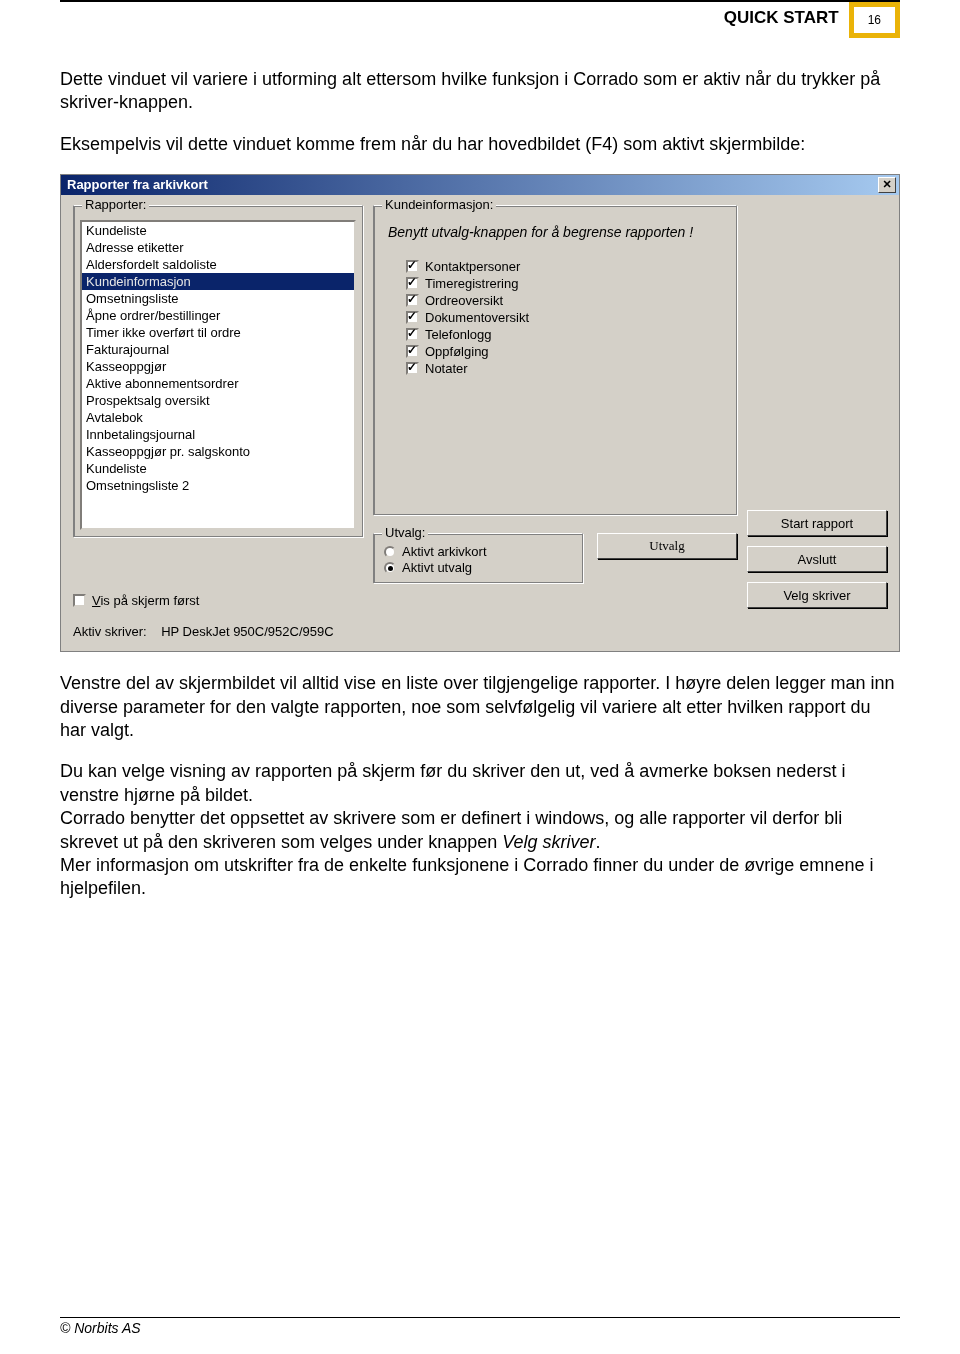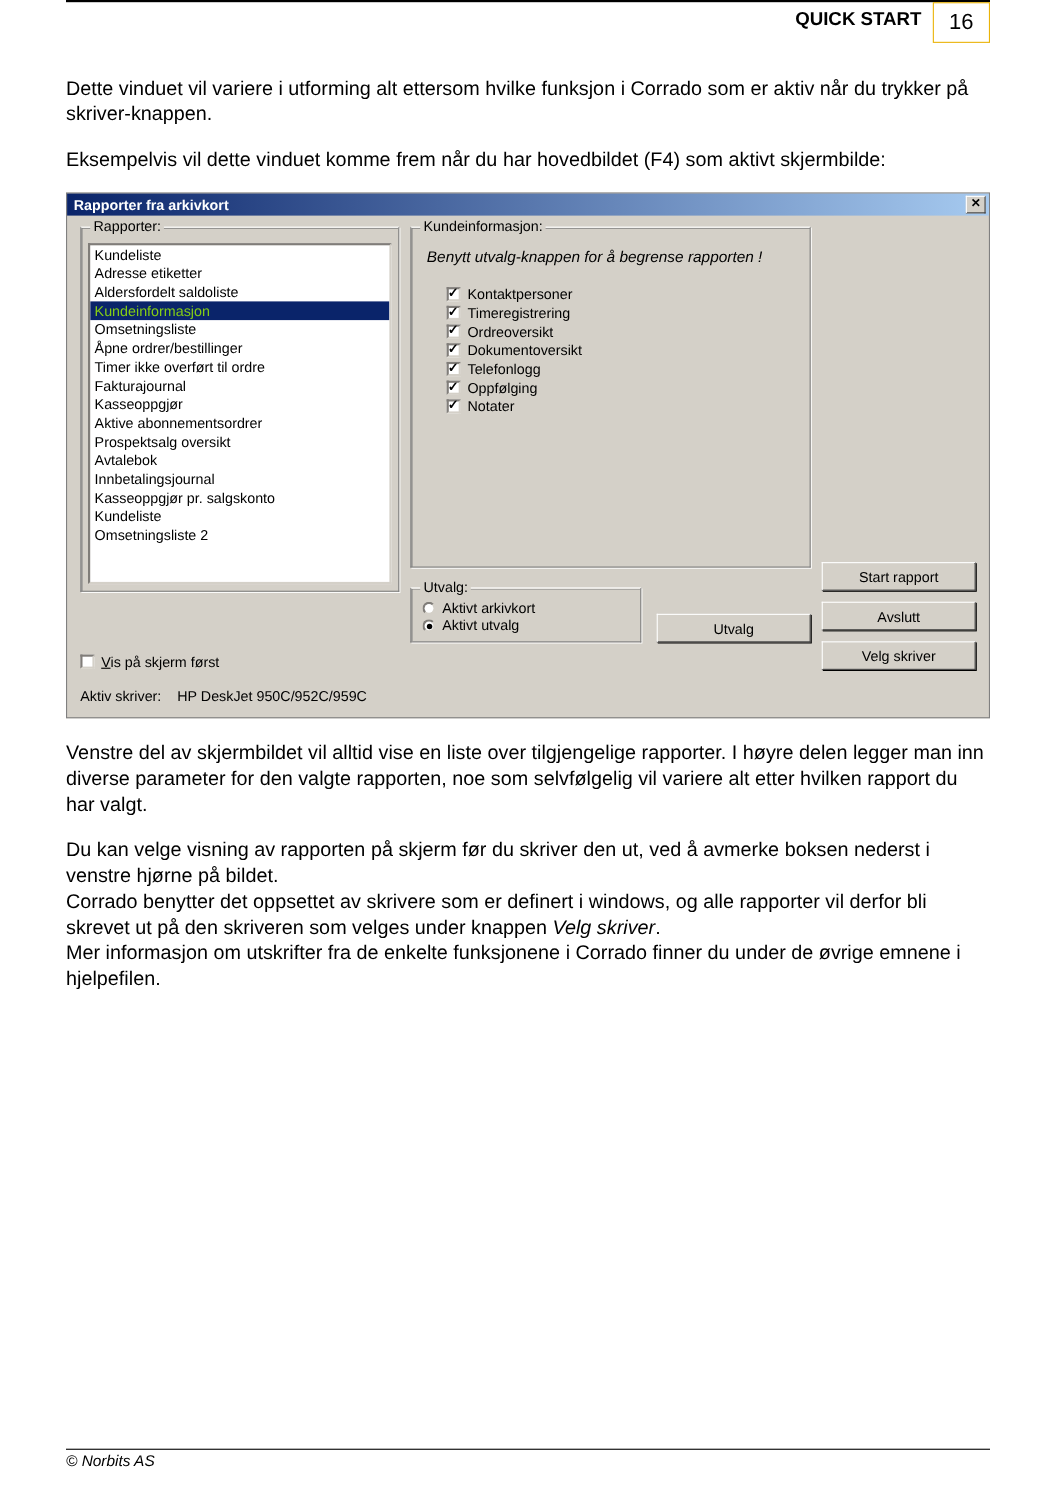--- a/index.html
+++ b/index.html
@@ -23,23 +23,23 @@
     margin-bottom: 30px;
     border-top: 2px solid #000;
     padding-top: 0;
   }
   .header-label {
     font-weight: bold;
     font-size: 17px;
     padding: 6px 10px 6px 0;
   }
   .page-num-box {
-    border: 1px solid #eab308;
+    border: 5px solid #eab308;
     padding: 6px 14px;
-    font-size: 20px;
+    font-size: 12px;
     min-width: 46px;
     text-align: center;
   }
   .body-text {
     font-size: 18px;
     line-height: 1.3;
     margin: 18px 0;
   }
   .italic { font-style: italic; }
 
@@ -47,21 +47,20 @@
   .dialog {
     width: 100%;
     border: 1px solid #808080;
     font-family: Tahoma, Arial, sans-serif;
     font-size: 13px;
     background: #d4d0c8;
     margin: 14px 0 20px 0;
   }
   .titlebar {
     display: flex;
-    align-items: center;
     justify-content: space-between;
     background: linear-gradient(to right, #0a246a, #a6caf0);
     color: #fff;
     font-weight: bold;
     padding: 2px 3px 2px 6px;
     font-size: 13px;
   }
   .close-btn {
     width: 18px; height: 16px;
     background: #d4d0c8;
@@ -105,21 +104,21 @@
     overflow: hidden;
     font-size: 13px;
   }
   .listbox .item {
     padding: 0 4px;
     line-height: 17px;
     white-space: nowrap;
   }
   .listbox .item.selected {
     background: #0a246a;
-    color: #84cc16;
+    color: #e5e5e5;
   }
   .right-panel .hint {
     font-style: italic;
     padding: 4px 0 18px 8px;
     font-size: 14px;
   }
   .checkrow {
     display: flex;
     align-items: center;
     gap: 6px;
@@ -298,21 +297,21 @@
           <span class="legend">Utvalg:</span>
           <div class="radio-row">
             <span class="win-radio"></span>
             <span>Aktivt arkivkort</span>
           </div>
           <div class="radio-row">
             <span class="win-radio on"></span>
             <span>Aktivt utvalg</span>
           </div>
         </div>
-        <div style="display:flex;align-items:flex-end;">
+        <div style="display:flex;align-items:flex-start;font-family:Liberation Serif, serif;">
           <div class="win-button" style="width:100%;">Utvalg</div>
         </div>
       </div>
 
       <div class="bottom-inline-check" style="grid-column:1/2;text-align:right;">
         <span class="win-check"></span>
         <span><span class="underline-first">V</span><span>is på skjerm først</span></span>
       </div>
 
       <div class="printer-line">

